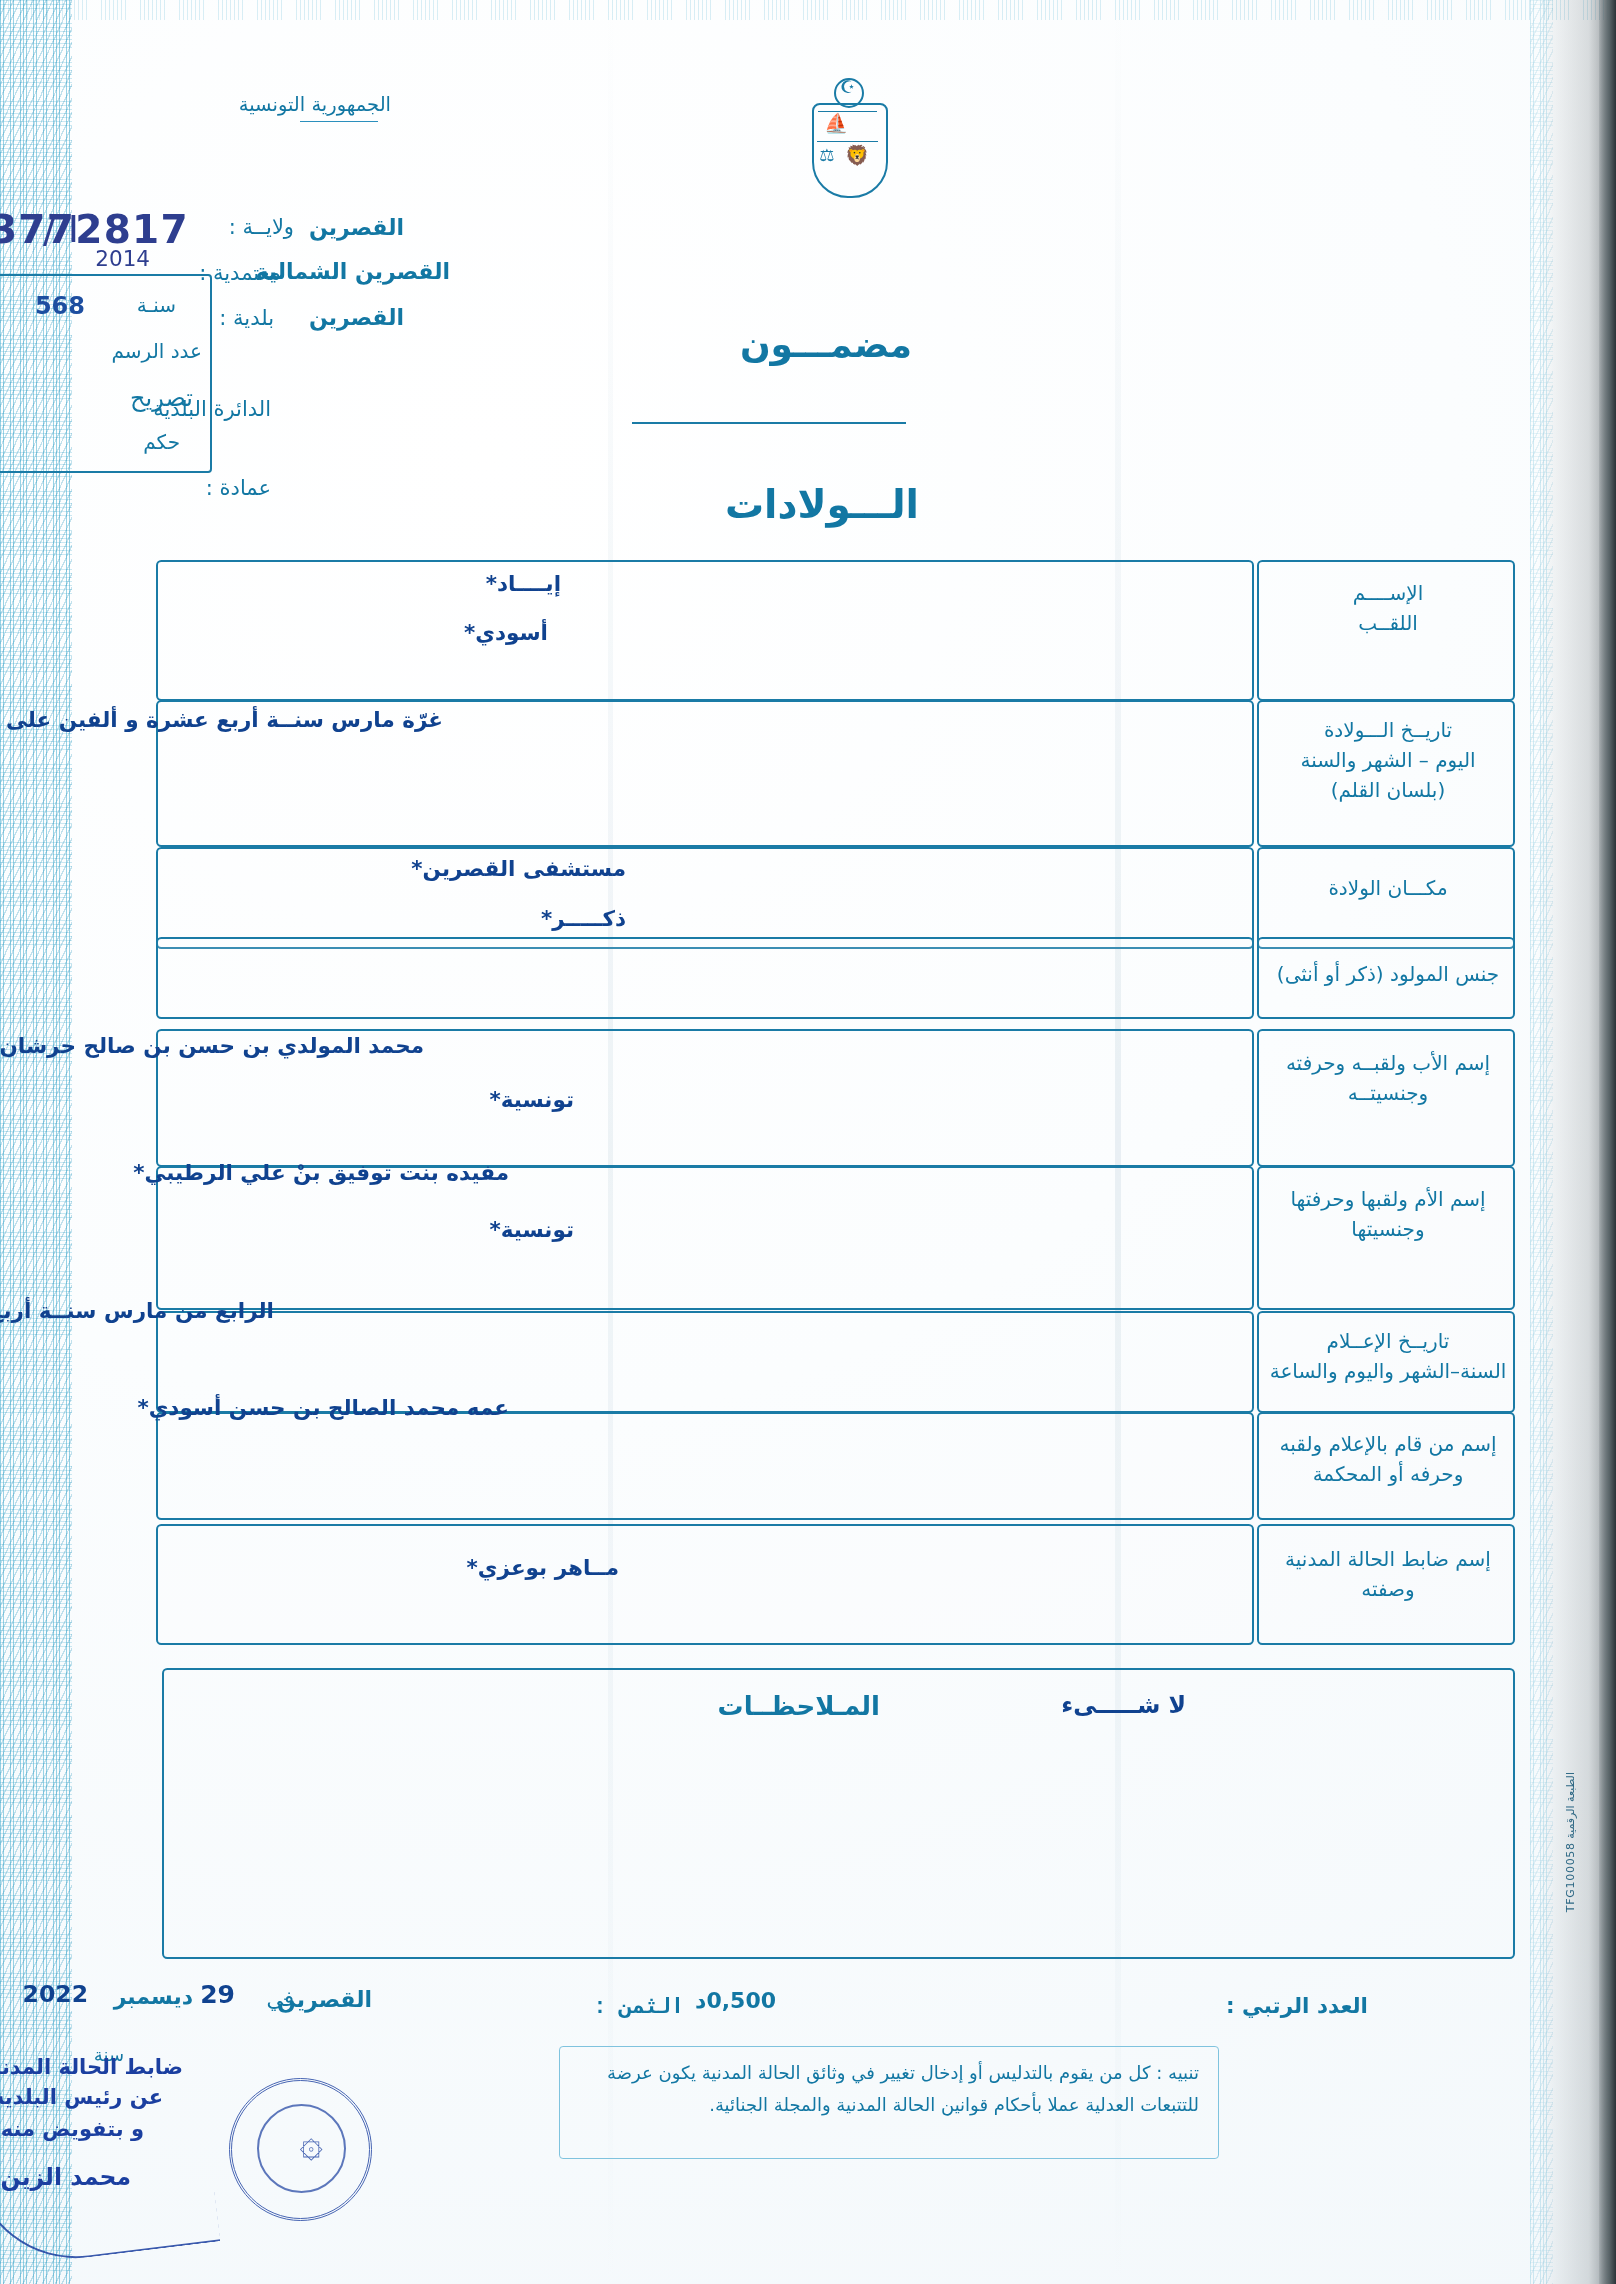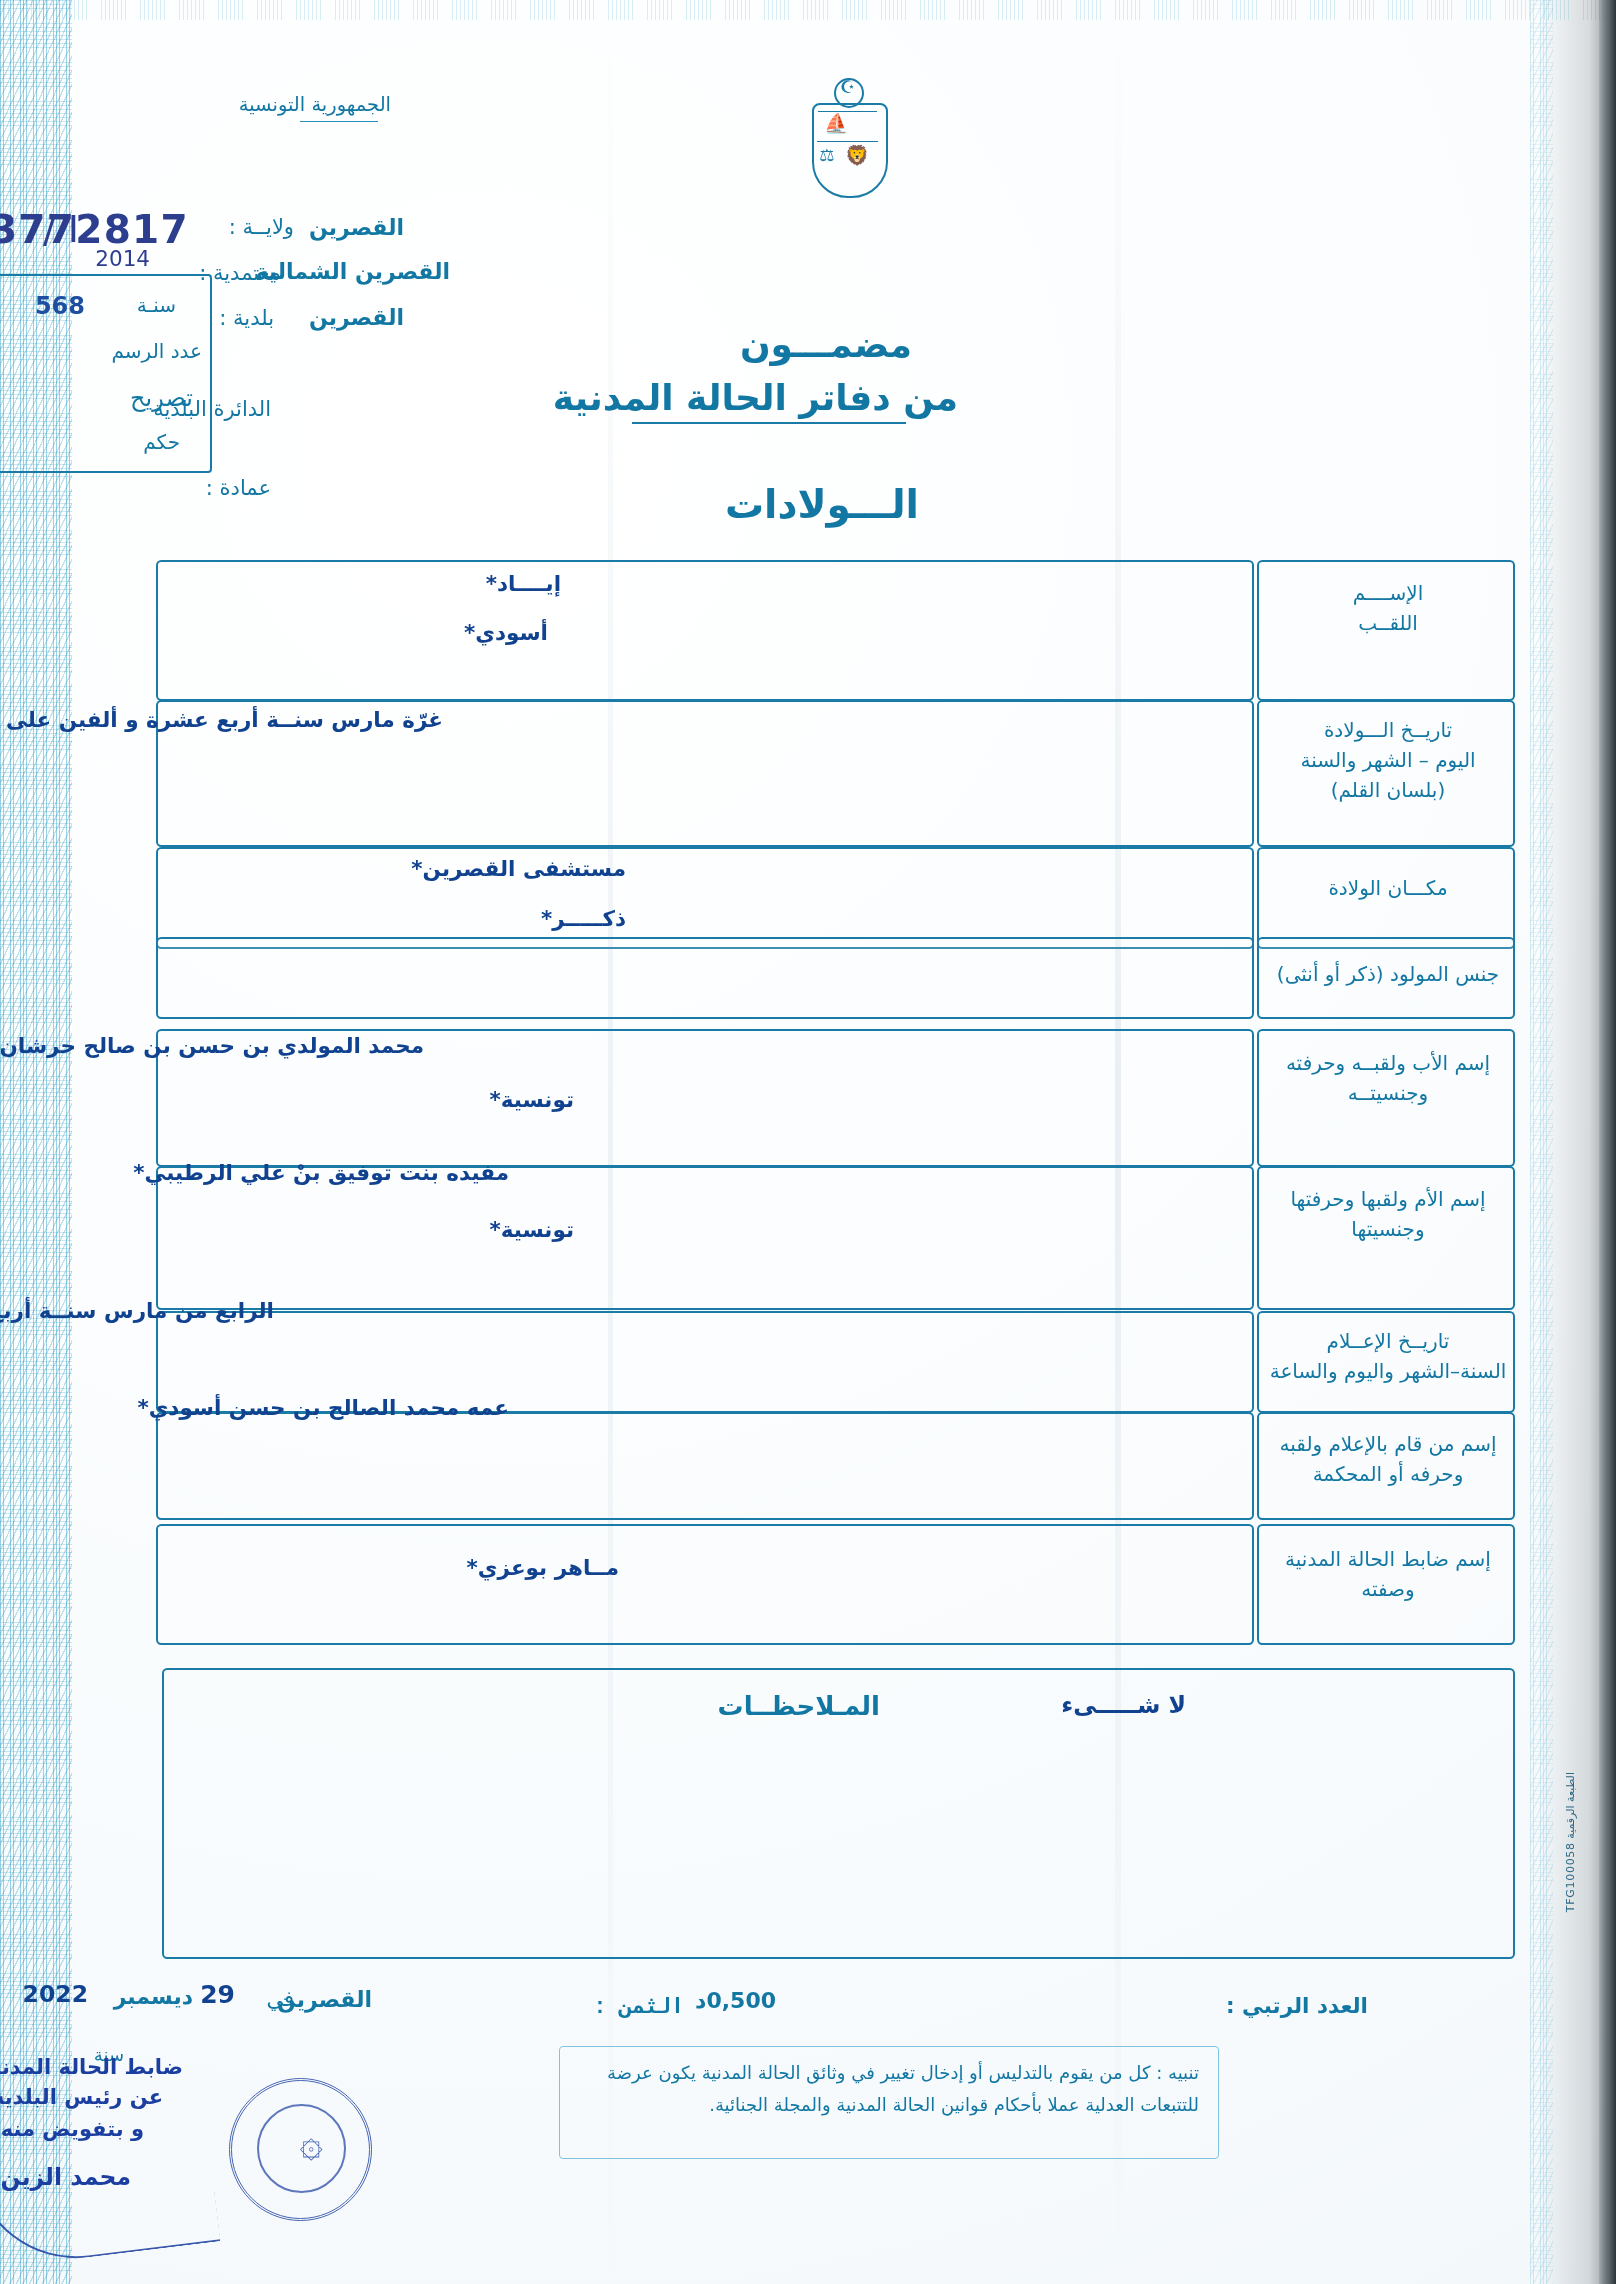--- a/index.html
+++ b/index.html
@@ -167,21 +167,20 @@
   <div class="t" id="serial-year">2014</div>
 
   <div id="numbox"></div>
   <div class="t lbl" id="nb-sana">سنـة</div>
   <div class="t lbl" id="nb-adad">عدد الرسم</div>
   <div class="t lbl" id="nb-tasrih">تصريح</div>
   <div class="t lbl" id="nb-hokm">حكم</div>
   <div class="t hand" id="nb-568">568</div>
 
   <div class="t lbl" id="title1">مضمـــون</div>
-  <div class="t lbl" id="title2">من دفاتر الحالة المدنية</div>
   <div id="title2-underline"></div>
   <div class="t lbl" id="title3">الـــولادات</div>
 
   <div class="t lbl" id="adm-wilaya-l">ولايــة :</div>
   <div class="t lbl" id="adm-wilaya-v">القصرين</div>
   <div class="t lbl" id="adm-motamadiya-l">معتمدية :</div>
   <div class="t lbl" id="adm-motamadiya-v">القصرين الشمالية</div>
   <div class="t lbl" id="adm-baladiya-l">بلدية :</div>
   <div class="t lbl" id="adm-baladiya-v">القصرين</div>
   <div class="t lbl" id="adm-daira-l">الدائرة البلدية</div>

